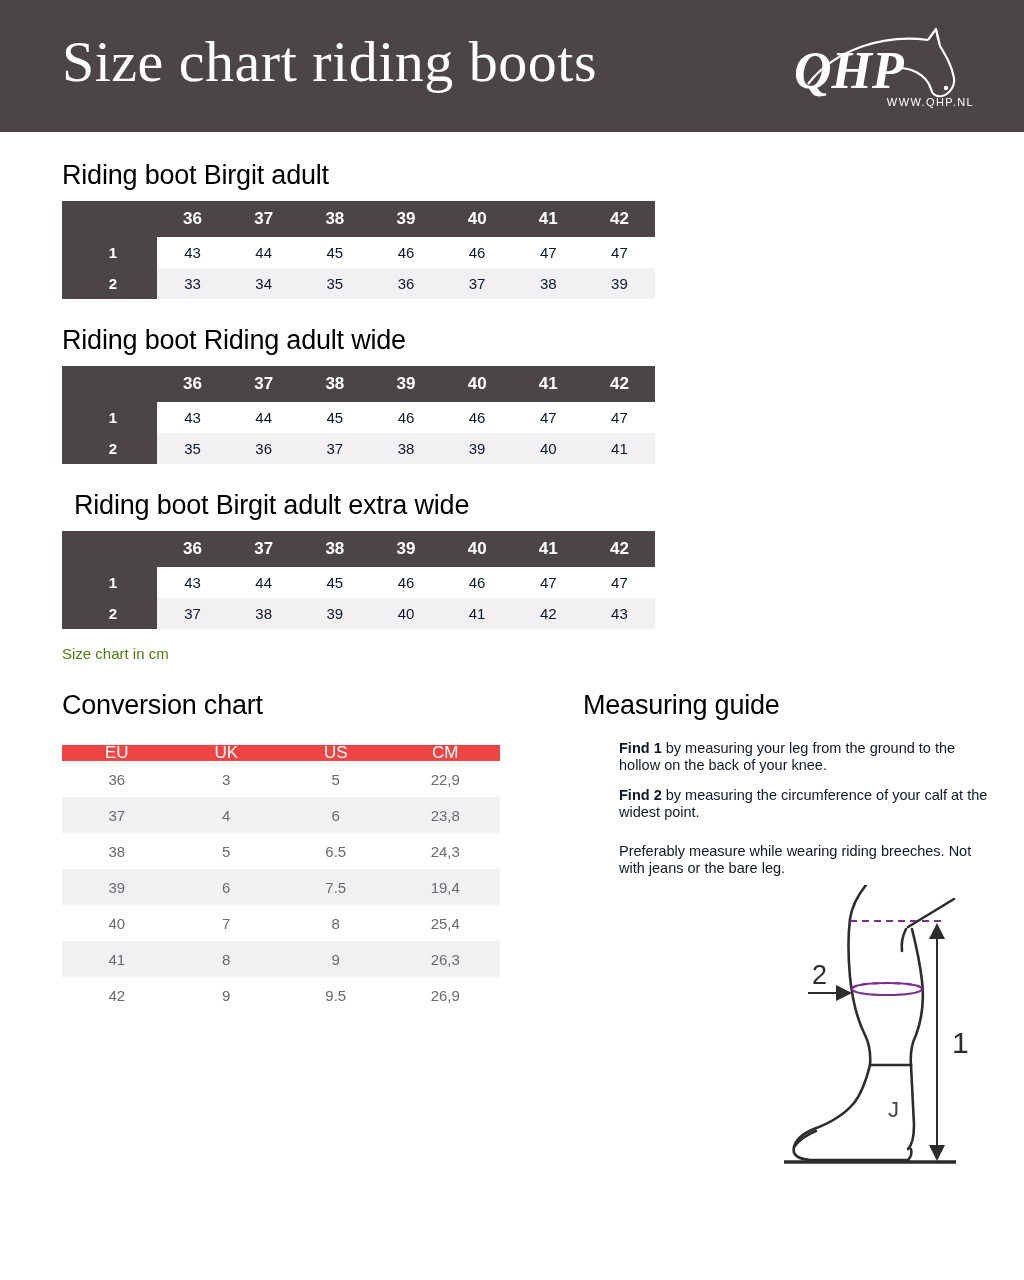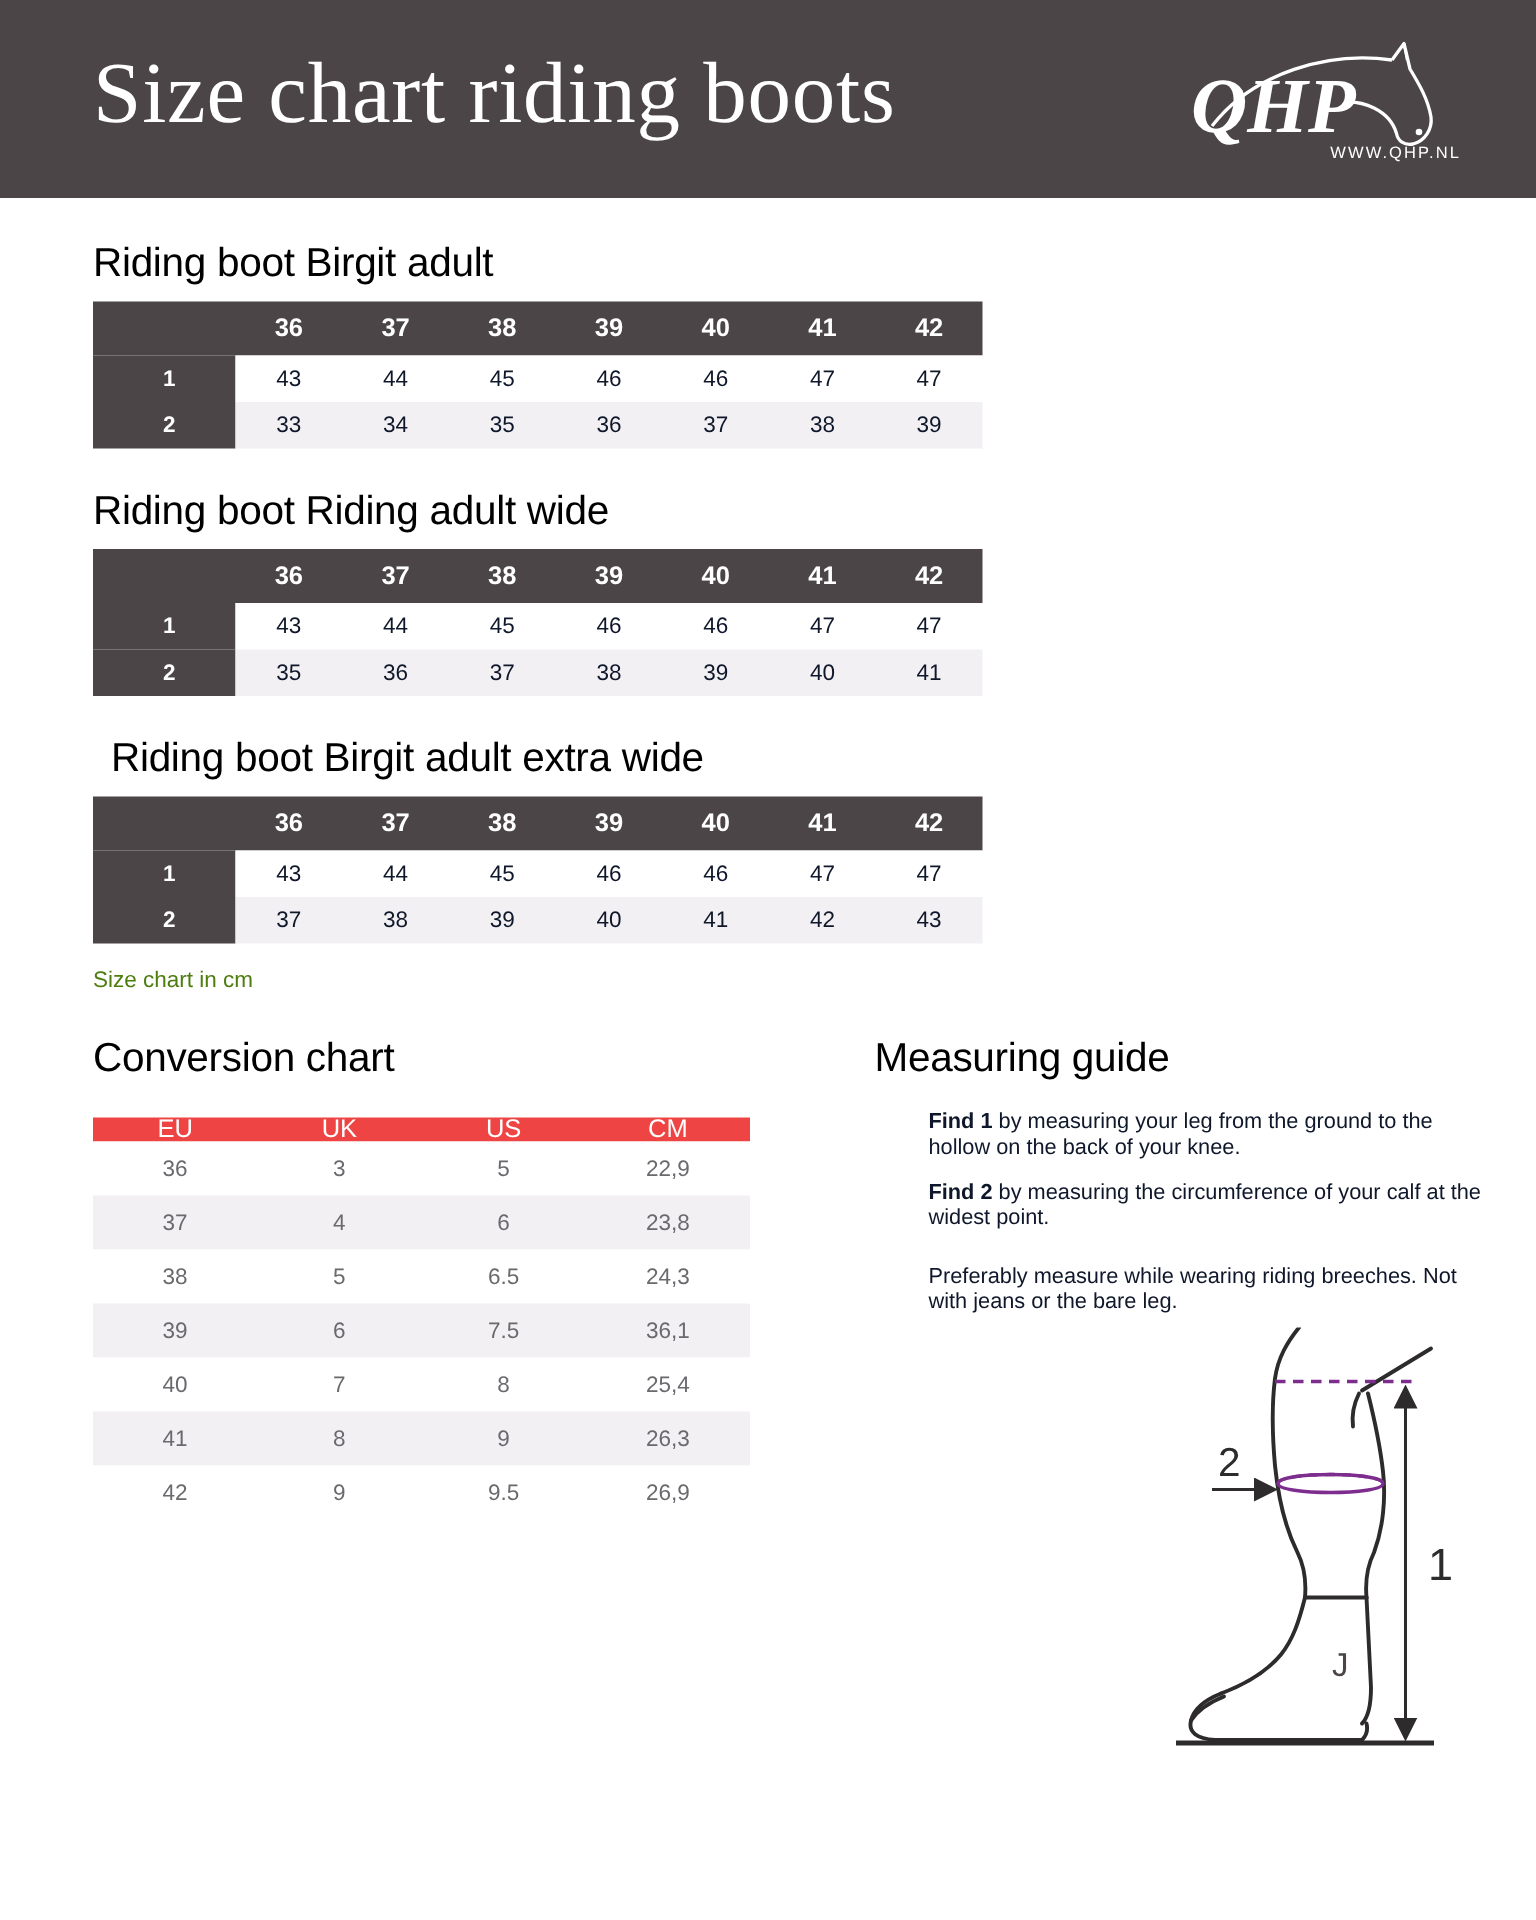--- a/index.html
+++ b/index.html
@@ -260,21 +260,21 @@
     <div class="cv-row cv-white">
       <div class="cd">38</div>
       <div class="cd">5</div>
       <div class="cd">6.5</div>
       <div class="cd">24,3</div>
     </div>
     <div class="cv-row cv-alt">
       <div class="cd">39</div>
       <div class="cd">6</div>
       <div class="cd">7.5</div>
-      <div class="cd">36,1</div>
+      <div class="cd">19,4</div>
     </div>
     <div class="cv-row cv-white">
       <div class="cd">40</div>
       <div class="cd">7</div>
       <div class="cd">8</div>
       <div class="cd">25,4</div>
     </div>
     <div class="cv-row cv-alt">
       <div class="cd">41</div>
       <div class="cd">8</div>

